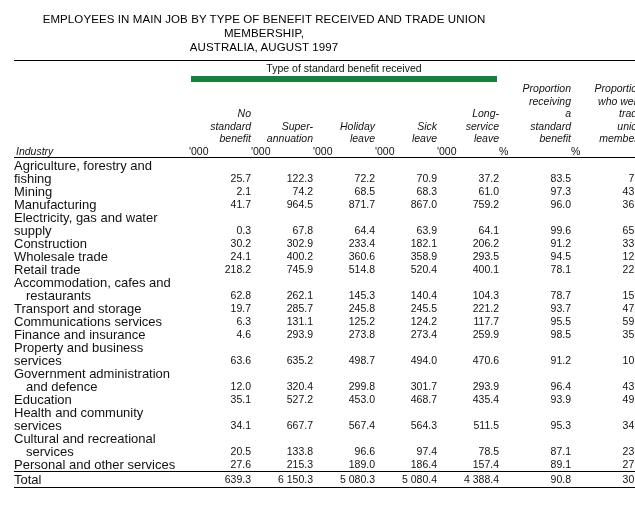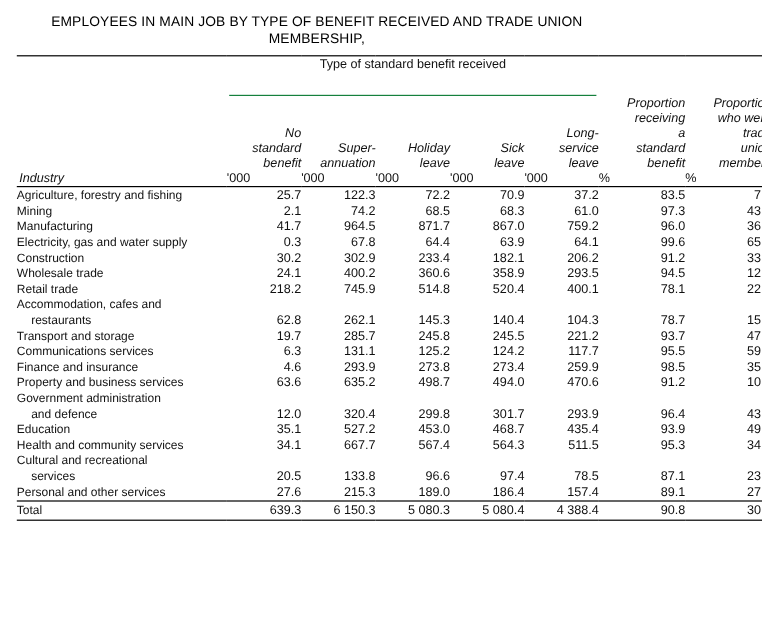--- a/index.html
+++ b/index.html
@@ -63,22 +63,22 @@
   .grouphead {
     text-align: center;
     font-size: 10.5px;
     padding: 5px 0 4px 0;
   }
   .grouphead-cell {
     padding-bottom: 3px;
   }
   .underline-span {
     display: block;
-    border-bottom: 1px solid #15803d;
-    padding-bottom: 19px;
+    border-bottom: 6px solid #15803d;
+    padding-bottom: 2px;
     margin: 0 2px 0 2px;
   }
 
   .colhead {
     text-align: right;
     font-style: italic;
     font-size: 10.5px;
     line-height: 12.5px;
     padding: 6px 6px 2px 2px;
     vertical-align: bottom;
@@ -91,21 +91,21 @@
     font-size: 10.5px;
     padding: 3px 6px 3px 2px;
   }
   .units.left {
     text-align: left;
     font-style: italic;
     padding-left: 2px;
   }
   .row-label {
     text-align: left;
-    font-size: 10px;
+    font-size: 13px;
     line-height: 13px;
     padding: 3px 4px 3px 2px;
   }
   .row-label .wrap2 {
     display: block;
   }
   .cell {
     text-align: right;
     font-size: 10.5px;
     line-height: 13px;
@@ -126,20 +126,21 @@
     padding-left: 12px;
   }
 </style>
 </head>
 <body>
 
 <div class="page">
 
   <div class="title">
     <span>EMPLOYEES IN MAIN JOB BY TYPE OF BENEFIT RECEIVED AND TRADE UNION MEMBERSHIP,</span><br>
+    <span>AUSTRALIA, AUGUST 1997</span>
   </div>
 
   <table class="data">
     <colgroup>
       <col class="c-industry">
       <col class="c-num">
       <col class="c-num">
       <col class="c-num">
       <col class="c-num">
       <col class="c-num">

